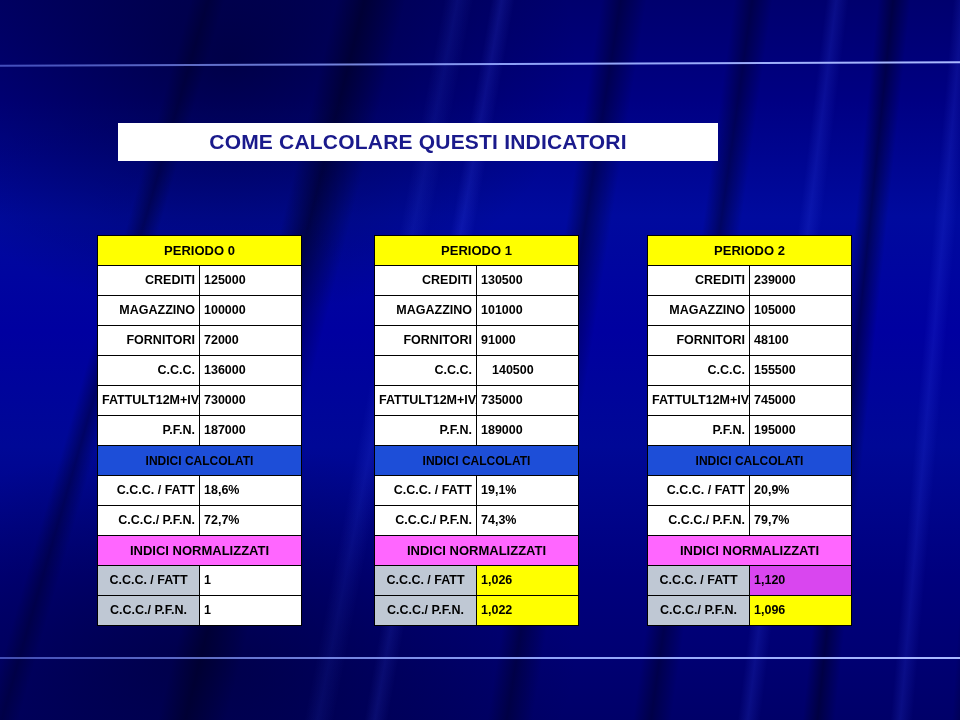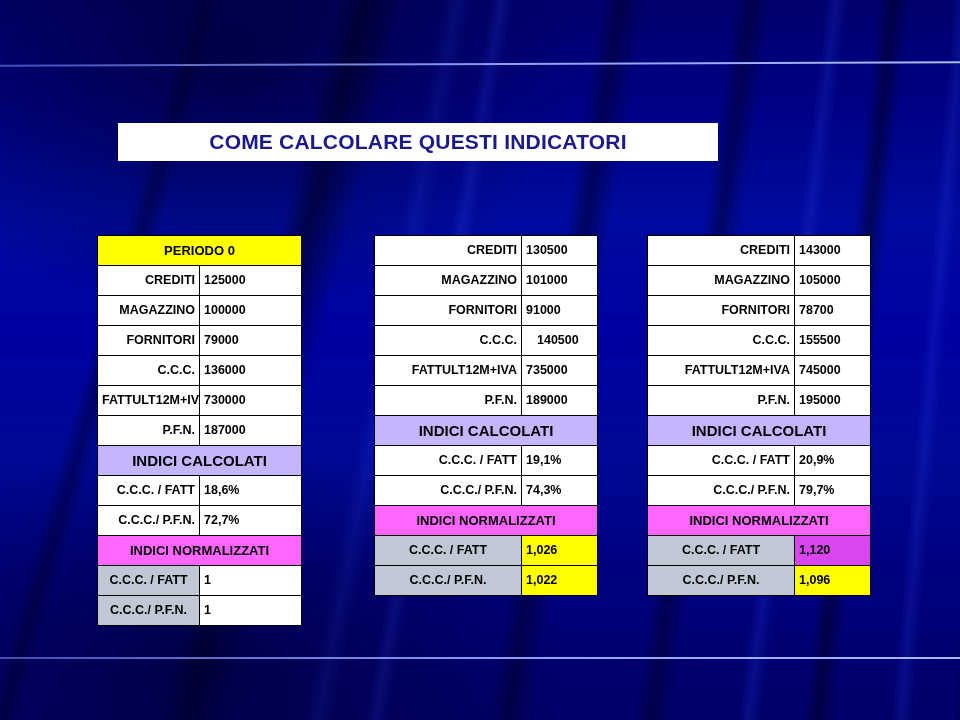--- a/index.html
+++ b/index.html
@@ -117,23 +117,23 @@
   .t-label { text-align: right; }
   .t-value { text-align: left; }
 
   .row-title td {
     background: #ffff00;
     text-align: center;
     font-size: 13px;
     margin-left: 48px;
   }
   .row-section-calc td {
-    background: #c4b5fd;
+    background: #1d4ed8;
     text-align: center;
-    font-size: 15px;
+    font-size: 12px;
   }
   .row-section-norm td {
     background: #ff66ff;
     text-align: center;
     font-size: 13px;
   }
   td.lbl-gray { background: #bfc8d4; text-align: center; }
   td.val-white { background: #ffffff; }
   td.val-yellow { background: #ffff00; }
   td.val-red { background: #d946ef; }
@@ -167,21 +167,21 @@
         <tr>
           <td class="t-label" style="width: 138px;">CREDITI</td>
           <td class="t-value" style="width: 67px;">125000</td>
         </tr>
         <tr>
           <td class="t-label" style="width: 138px;">MAGAZZINO</td>
           <td class="t-value" style="width: 67px;">100000</td>
         </tr>
         <tr>
           <td class="t-label" style="width: 138px;">FORNITORI</td>
-          <td class="t-value" style="width: 67px;">79000</td>
+          <td class="t-value" style="width: 67px;">72000</td>
         </tr>
         <tr>
           <td class="t-label" style="width: 138px;">C.C.C.</td>
           <td class="t-value" style="width: 67px;">136000</td>
         </tr>
         <tr>
           <td class="t-label" style="width: 138px;">FATTULT12M+IVA</td>
           <td class="t-value" style="width: 67px;">730000</td>
         </tr>
         <tr>
@@ -207,20 +207,23 @@
           <td class="t-value val-white" style="width: 67px;">1</td>
         </tr>
         <tr>
           <td class="t-label lbl-gray" style="width: 138px;">C.C.C./ P.F.N.</td>
           <td class="t-value val-white" style="width: 67px;">1</td>
         </tr>
       </tbody>
     </table>
   <table class="period-table" id="table-1">
       <tbody>
+        <tr class="row-title">
+          <td colspan="2">PERIODO 1</td>
+        </tr>
         <tr>
           <td class="t-label" style="width: 138px;">CREDITI</td>
           <td class="t-value" style="width: 67px;">130500</td>
         </tr>
         <tr>
           <td class="t-label" style="width: 138px;">MAGAZZINO</td>
           <td class="t-value" style="width: 67px;">101000</td>
         </tr>
         <tr>
           <td class="t-label" style="width: 138px;">FORNITORI</td>
@@ -257,31 +260,34 @@
           <td class="t-value val-yellow" style="width: 67px;">1,026</td>
         </tr>
         <tr>
           <td class="t-label lbl-gray" style="width: 138px;">C.C.C./ P.F.N.</td>
           <td class="t-value val-yellow" style="width: 67px; margin-left: 36px;">1,022</td>
         </tr>
       </tbody>
     </table>
   <table class="period-table" id="table-2">
       <tbody>
+        <tr class="row-title">
+          <td colspan="2">PERIODO 2</td>
+        </tr>
         <tr>
           <td class="t-label" style="width: 138px;">CREDITI</td>
-          <td class="t-value" style="width: 67px;">143000</td>
+          <td class="t-value" style="width: 67px;">239000</td>
         </tr>
         <tr>
           <td class="t-label" style="width: 138px;">MAGAZZINO</td>
           <td class="t-value" style="width: 67px;">105000</td>
         </tr>
         <tr>
           <td class="t-label" style="width: 138px;">FORNITORI</td>
-          <td class="t-value" style="width: 67px;">78700</td>
+          <td class="t-value" style="width: 67px;">48100</td>
         </tr>
         <tr>
           <td class="t-label" style="width: 138px;">C.C.C.</td>
           <td class="t-value" style="width: 67px;">155500</td>
         </tr>
         <tr>
           <td class="t-label" style="width: 138px;">FATTULT12M+IVA</td>
           <td class="t-value" style="width: 67px;">745000</td>
         </tr>
         <tr>

